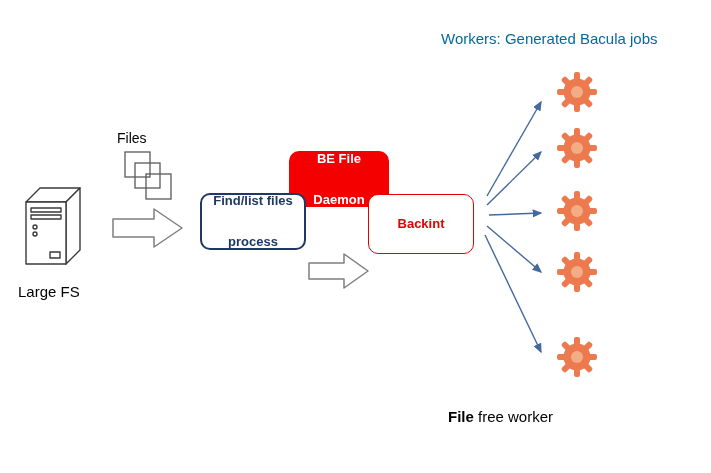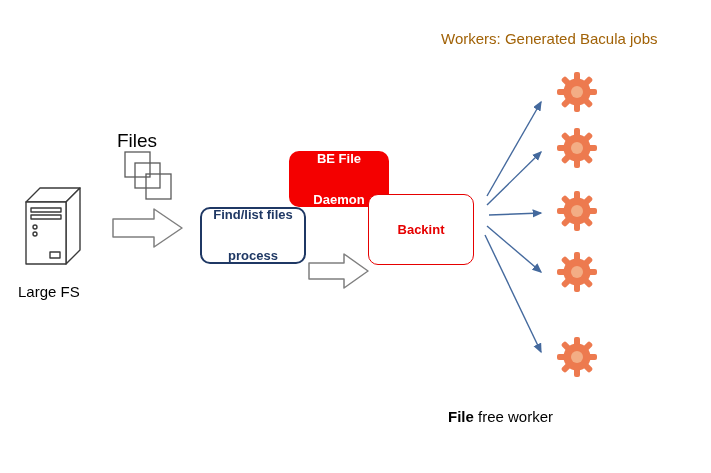--- a/index.html
+++ b/index.html
@@ -17,48 +17,48 @@
     position:relative;
     width:711px;height:473px;
     background:#ffffff;
     font-family:"Liberation Sans", sans-serif;
     color:var(--ink);
     overflow:hidden;
   }
   .abs{position:absolute;}
   .top-title{
     left:441px;top:30px;
-    font-size:15px;font-weight:400;color:#a16207;
+    font-size:15px;font-weight:400;color:#0369a1;
     white-space:nowrap;
   }
   .bottom-caption{
     left:448px;top:408px;
     font-size:15px;white-space:nowrap;color:#000;
   }
   .bottom-caption .plain{font-weight:700;}
   .bottom-caption .bold{font-weight:400;}
-  .files-label{left:117px;top:130px;font-size:19px;}
+  .files-label{left:117px;top:130px;font-size:14px;}
   .server-label{left:18px;top:283px;width:84px;text-align:left;font-size:15px;}
   .node{
     display:flex;flex-direction:column;align-items:center;justify-content:center;
     border-radius:10px;background:#fff;
     font-size:13px;font-weight:700;line-height:16px;text-align:center;
     box-sizing:border-box;
     gap:25px;
   }
   .find-box{
-    left:200px;top:207px;width:106px;height:57px;
+    left:200px;top:193px;width:106px;height:57px;
     border:2px solid var(--navy);color:var(--navy);z-index:2;
   }
   .daemon-box{
     left:289px;top:151px;width:100px;height:56px;
     background:var(--daemon-red);color:#ffffff;z-index:1;
   }
   .backint-box{
-    left:368px;top:194px;width:106px;height:71px;
+    left:368px;top:194px;width:106px;height:60px;
     border:1.5px solid var(--backint-red);color:var(--backint-red);z-index:2;text-align:center;
   }
   .outline-shape{stroke:var(--outline-gray);stroke-width:1.5;fill:#ffffff;stroke-linejoin:round;}
   .server-shape{stroke:#3a3a3a;stroke-width:1.4;fill:#ffffff;stroke-linejoin:round;}
   .files-shape{stroke:#595959;stroke-width:1.3;fill:none;}
   .fan-line{stroke:var(--arrow-blue);stroke-width:1.4;fill:none;}
   .fan-head{fill:var(--arrow-blue);}
   .gear{position:absolute;left:556px;}
   .gear-solid{fill:var(--gear-orange);}
   .gear-hole{fill:var(--gear-center);}

